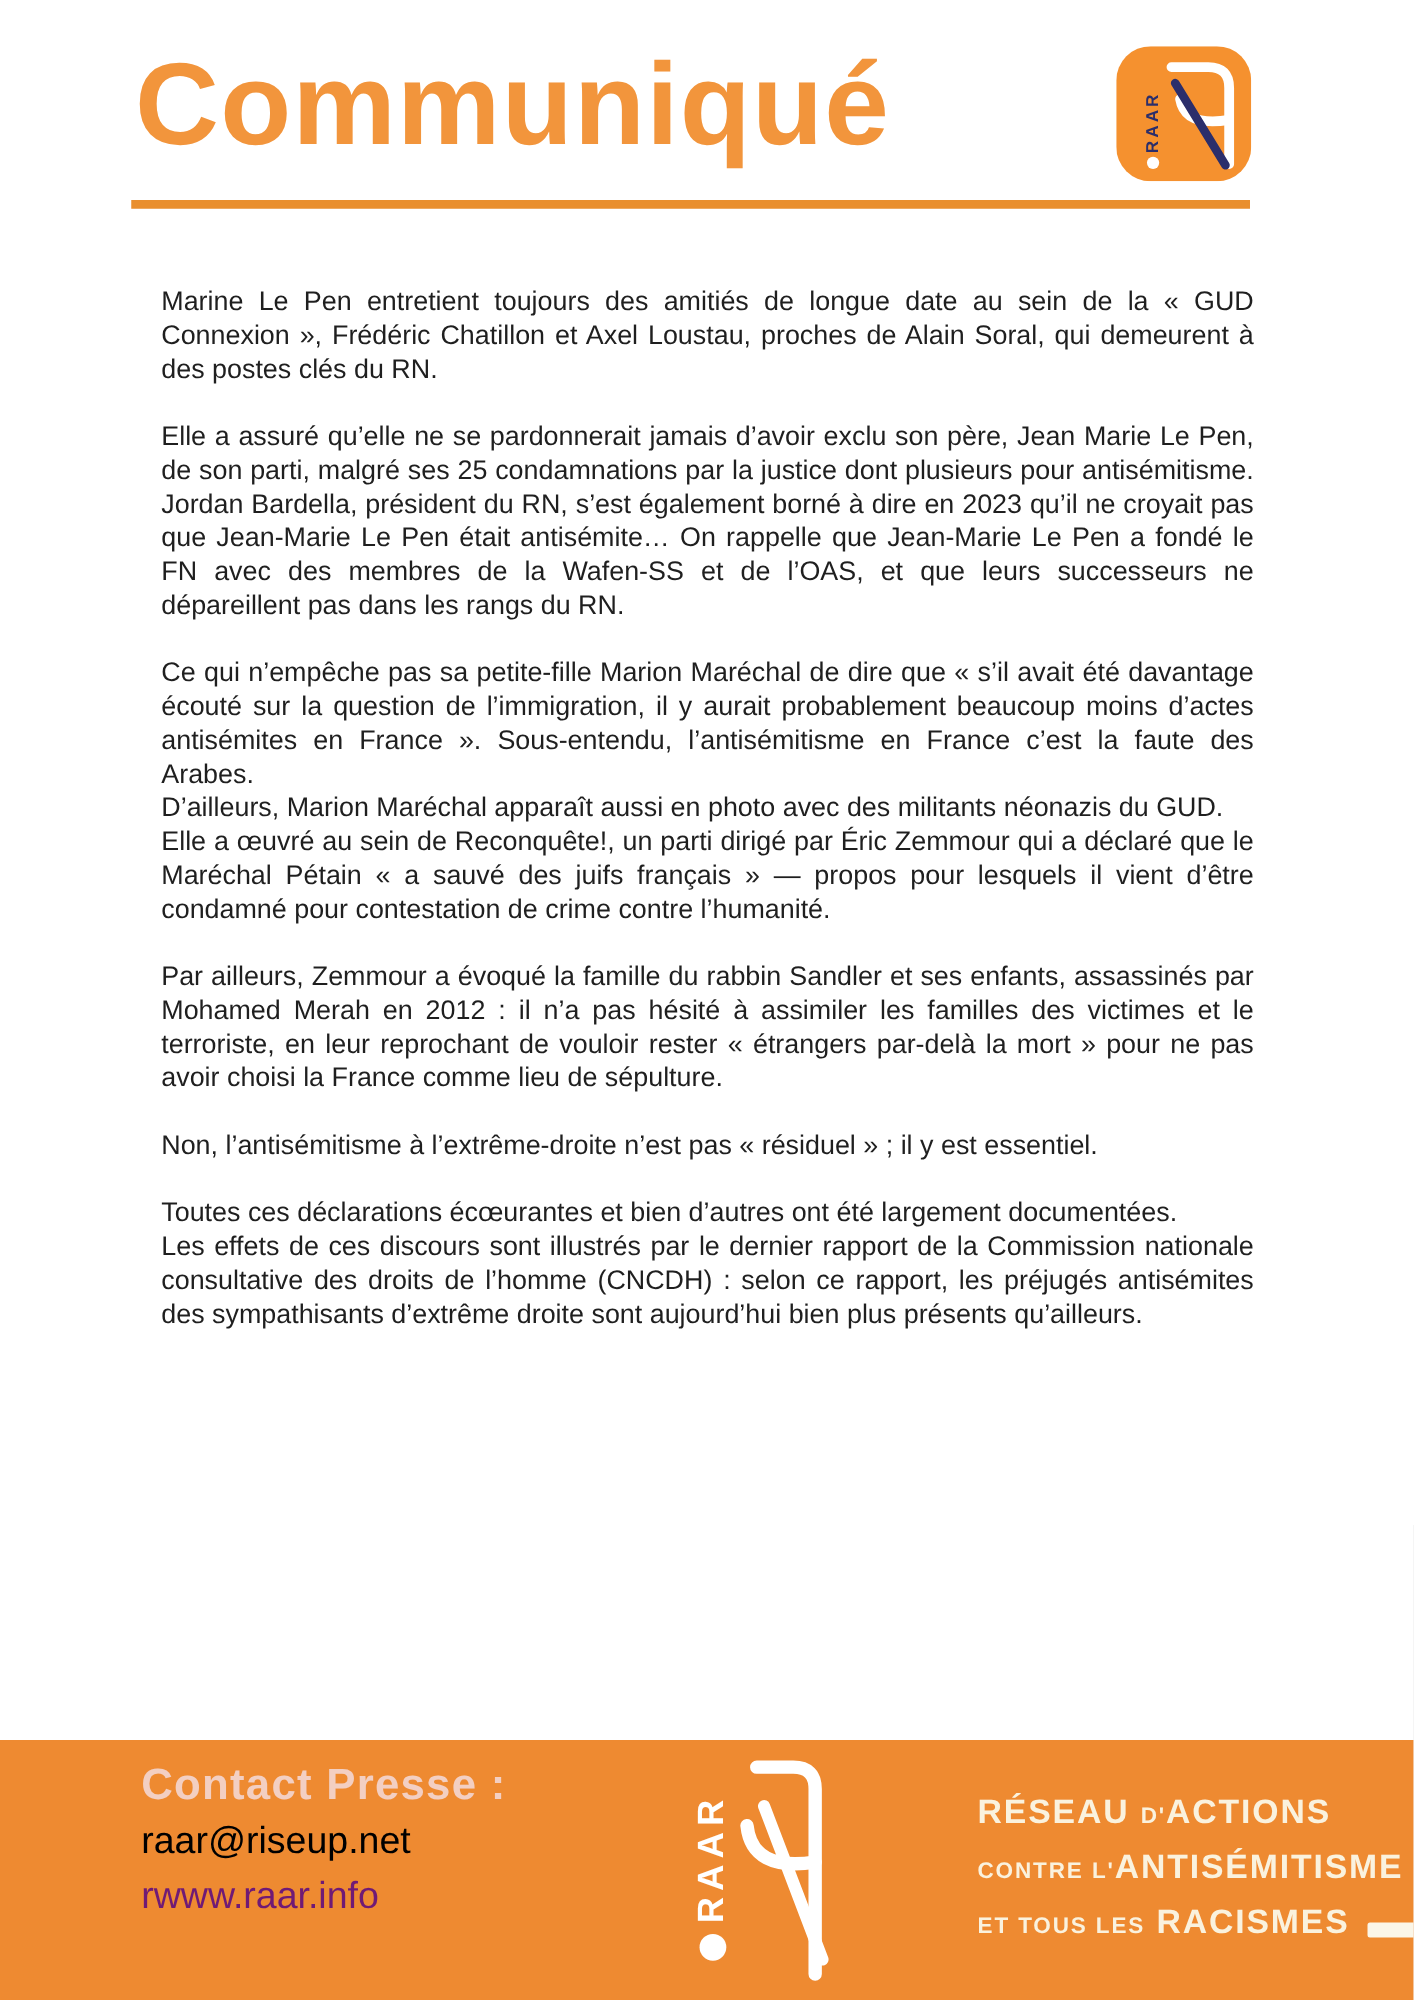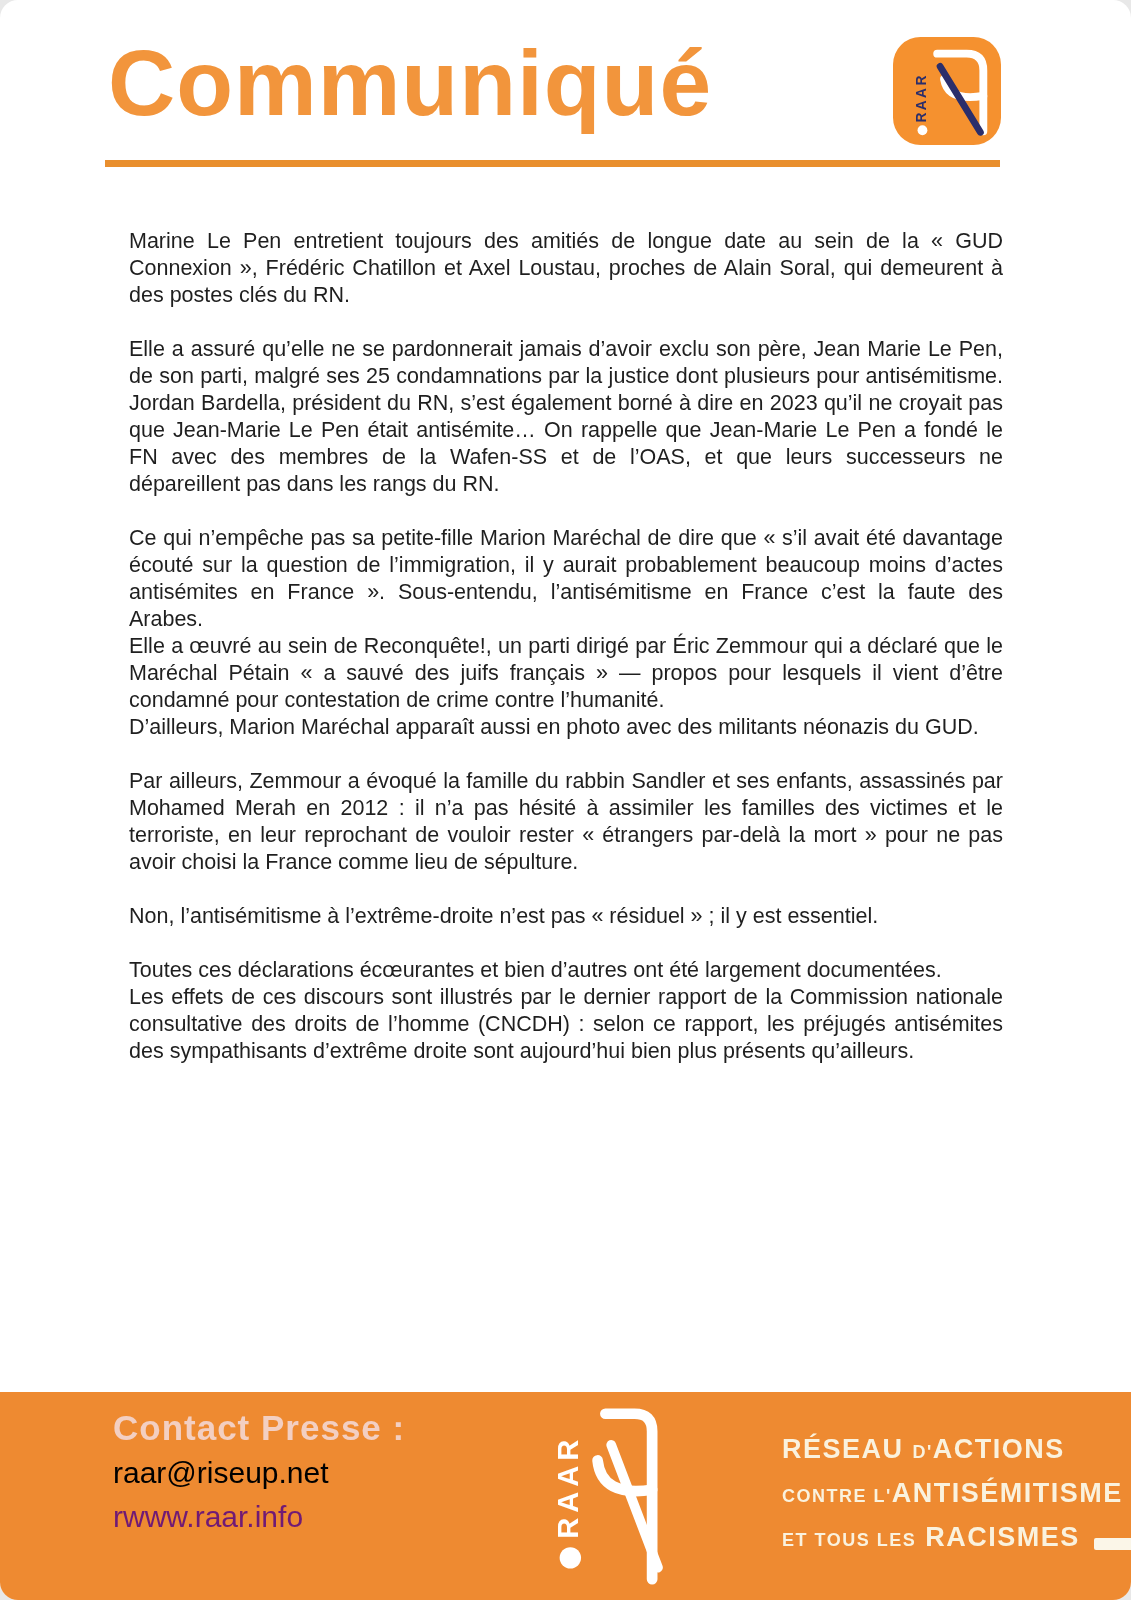--- a/index.html
+++ b/index.html
@@ -5,21 +5,20 @@
   * { margin: 0; padding: 0; box-sizing: border-box; }
   html, body { background: #e8e8e8; }
   .page {
     position: relative;
     width: 1131px;
     height: 1600px;
     margin: 0 auto;
     background: #ffffff;
     overflow: hidden;
     font-family: "Liberation Sans", sans-serif;
-    border-radius: 18px;
   }
 
   
   .page-title {
     position: absolute;
     left: 108px;
     top: 30px;
     font-size: 93px;
     font-weight: 700;
     letter-spacing: 1px;
@@ -138,22 +137,22 @@
 
   <main class="body-text">
     <div class="block">
       <p>Marine Le Pen entretient toujours des amitiés de longue date au sein de la « GUD Connexion », Frédéric Chatillon et Axel Loustau, proches de Alain Soral, qui demeurent à des postes clés du RN.</p>
     </div>
     <div class="block">
       <p>Elle a assuré qu’elle ne se pardonnerait jamais d’avoir exclu son père, Jean Marie Le Pen, de son parti, malgré ses 25 condamnations par la justice dont plusieurs pour antisémitisme. Jordan Bardella, président du RN, s’est également borné à dire en 2023 qu’il ne croyait pas que Jean-Marie Le Pen était antisémite… On rappelle que Jean-Marie Le Pen a fondé le FN avec des membres de la Wafen-SS et de l’OAS, et que leurs successeurs ne dépareillent pas dans les rangs du RN.</p>
     </div>
     <div class="block">
       <p>Ce qui n’empêche pas sa petite-fille Marion Maréchal de dire que « s’il avait été davantage écouté sur la question de l’immigration, il y aurait probablement beaucoup moins d’actes antisémites en France ». Sous-entendu, l’antisémitisme en France c’est la faute des Arabes.</p>
+      <p>D’ailleurs, Marion Maréchal apparaît aussi en photo avec des militants néonazis du GUD.</p>
       <p>Elle a œuvré au sein de Reconquête!, un parti dirigé par Éric Zemmour qui a déclaré que le Maréchal Pétain « a sauvé des juifs français » — propos pour lesquels il vient d’être condamné pour contestation de crime contre l’humanité.</p>
-      <p>D’ailleurs, Marion Maréchal apparaît aussi en photo avec des militants néonazis du GUD.</p>
     </div>
     <div class="block">
       <p>Par ailleurs, Zemmour a évoqué la famille du rabbin Sandler et ses enfants, assassinés par Mohamed Merah en 2012 : il n’a pas hésité à assimiler les familles des victimes et le terroriste, en leur reprochant de vouloir rester « étrangers par-delà la mort » pour ne pas avoir choisi la France comme lieu de sépulture.</p>
     </div>
     <div class="block">
       <p>Non, l’antisémitisme à l’extrême-droite n’est pas « résiduel » ; il y est essentiel.</p>
     </div>
     <div class="block">
       <p>Toutes ces déclarations écœurantes et bien d’autres ont été largement documentées.</p>
       <p>Les effets de ces discours sont illustrés par le dernier rapport de la Commission nationale consultative des droits de l’homme (CNCDH) : selon ce rapport, les préjugés antisémites des sympathisants d’extrême droite sont aujourd’hui bien plus présents qu’ailleurs.</p>

